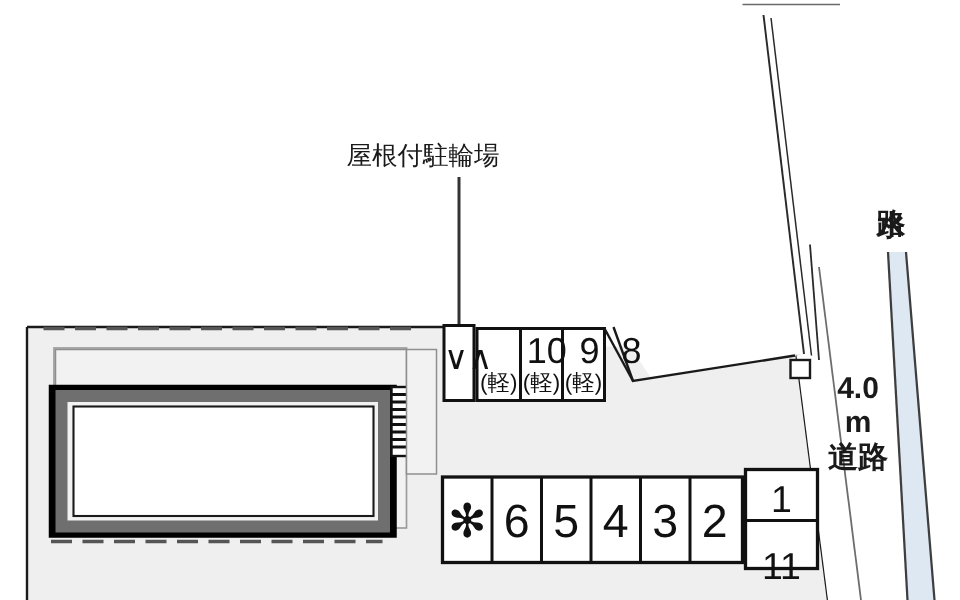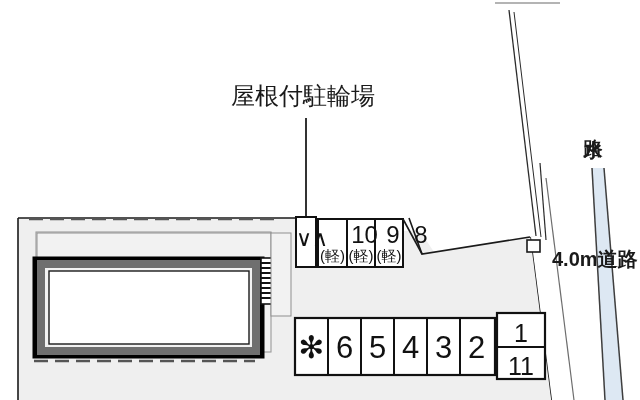--- a/index.html
+++ b/index.html
@@ -24,42 +24,43 @@
   }
   .lbl {
     position: absolute;
     color: #1a1a1a;
     line-height: 1;
     white-space: nowrap;
   }
   
   #label-bicycle {
     left: 231px;
-    top: 84px;
-    font-size: 24px;
+    top: 95px;
+    font-size: 17px;
     letter-spacing: 0px;
     font-weight: 500;
   }
   
   #label-waterway {
     left: 583px;
     top: 124px;
     font-size: 19px;
     writing-mode: vertical-rl;
     text-orientation: upright;
     line-height: 1.05;
     font-weight: 600;
   }
   
   #label-road {
     left: 552px;
     top: 248px;
     font-size: 20px;
     font-weight: 600;
     display: flex;
+    flex-direction: column;
     align-items: center;
     line-height: 1.16;
   }
   #label-road .rl { display: block; }
   
   .stall-num {
     position: absolute;
     font-size: 31px;
     color: #111111;
     line-height: 1;
@@ -207,15 +208,15 @@
   <div class="bike-kei" style="left:375px; top:248px; width:28px;">(軽)</div>
 
   <div class="stall-num" style="left:295px; top:332px; width:33px;">✻</div>
   <div class="stall-num" style="left:328px; top:332px; width:33px;">6</div>
   <div class="stall-num" style="left:361px; top:332px; width:33px;">5</div>
   <div class="stall-num" style="left:394px; top:332px; width:33px;">4</div>
   <div class="stall-num" style="left:427px; top:332px; width:33px;">3</div>
   <div class="stall-num" style="left:460px; top:332px; width:33px;">2</div>
 
   <div class="corner-num" style="left:497px; top:321px; width:48px;">1</div>
-  <div class="corner-num" style="left:497px; top:354px; width:48px;">11</div>
+  <div class="corner-num" style="left:497px; top:366px; width:48px;">11</div>
 
 </div>
 
 </body></html>

